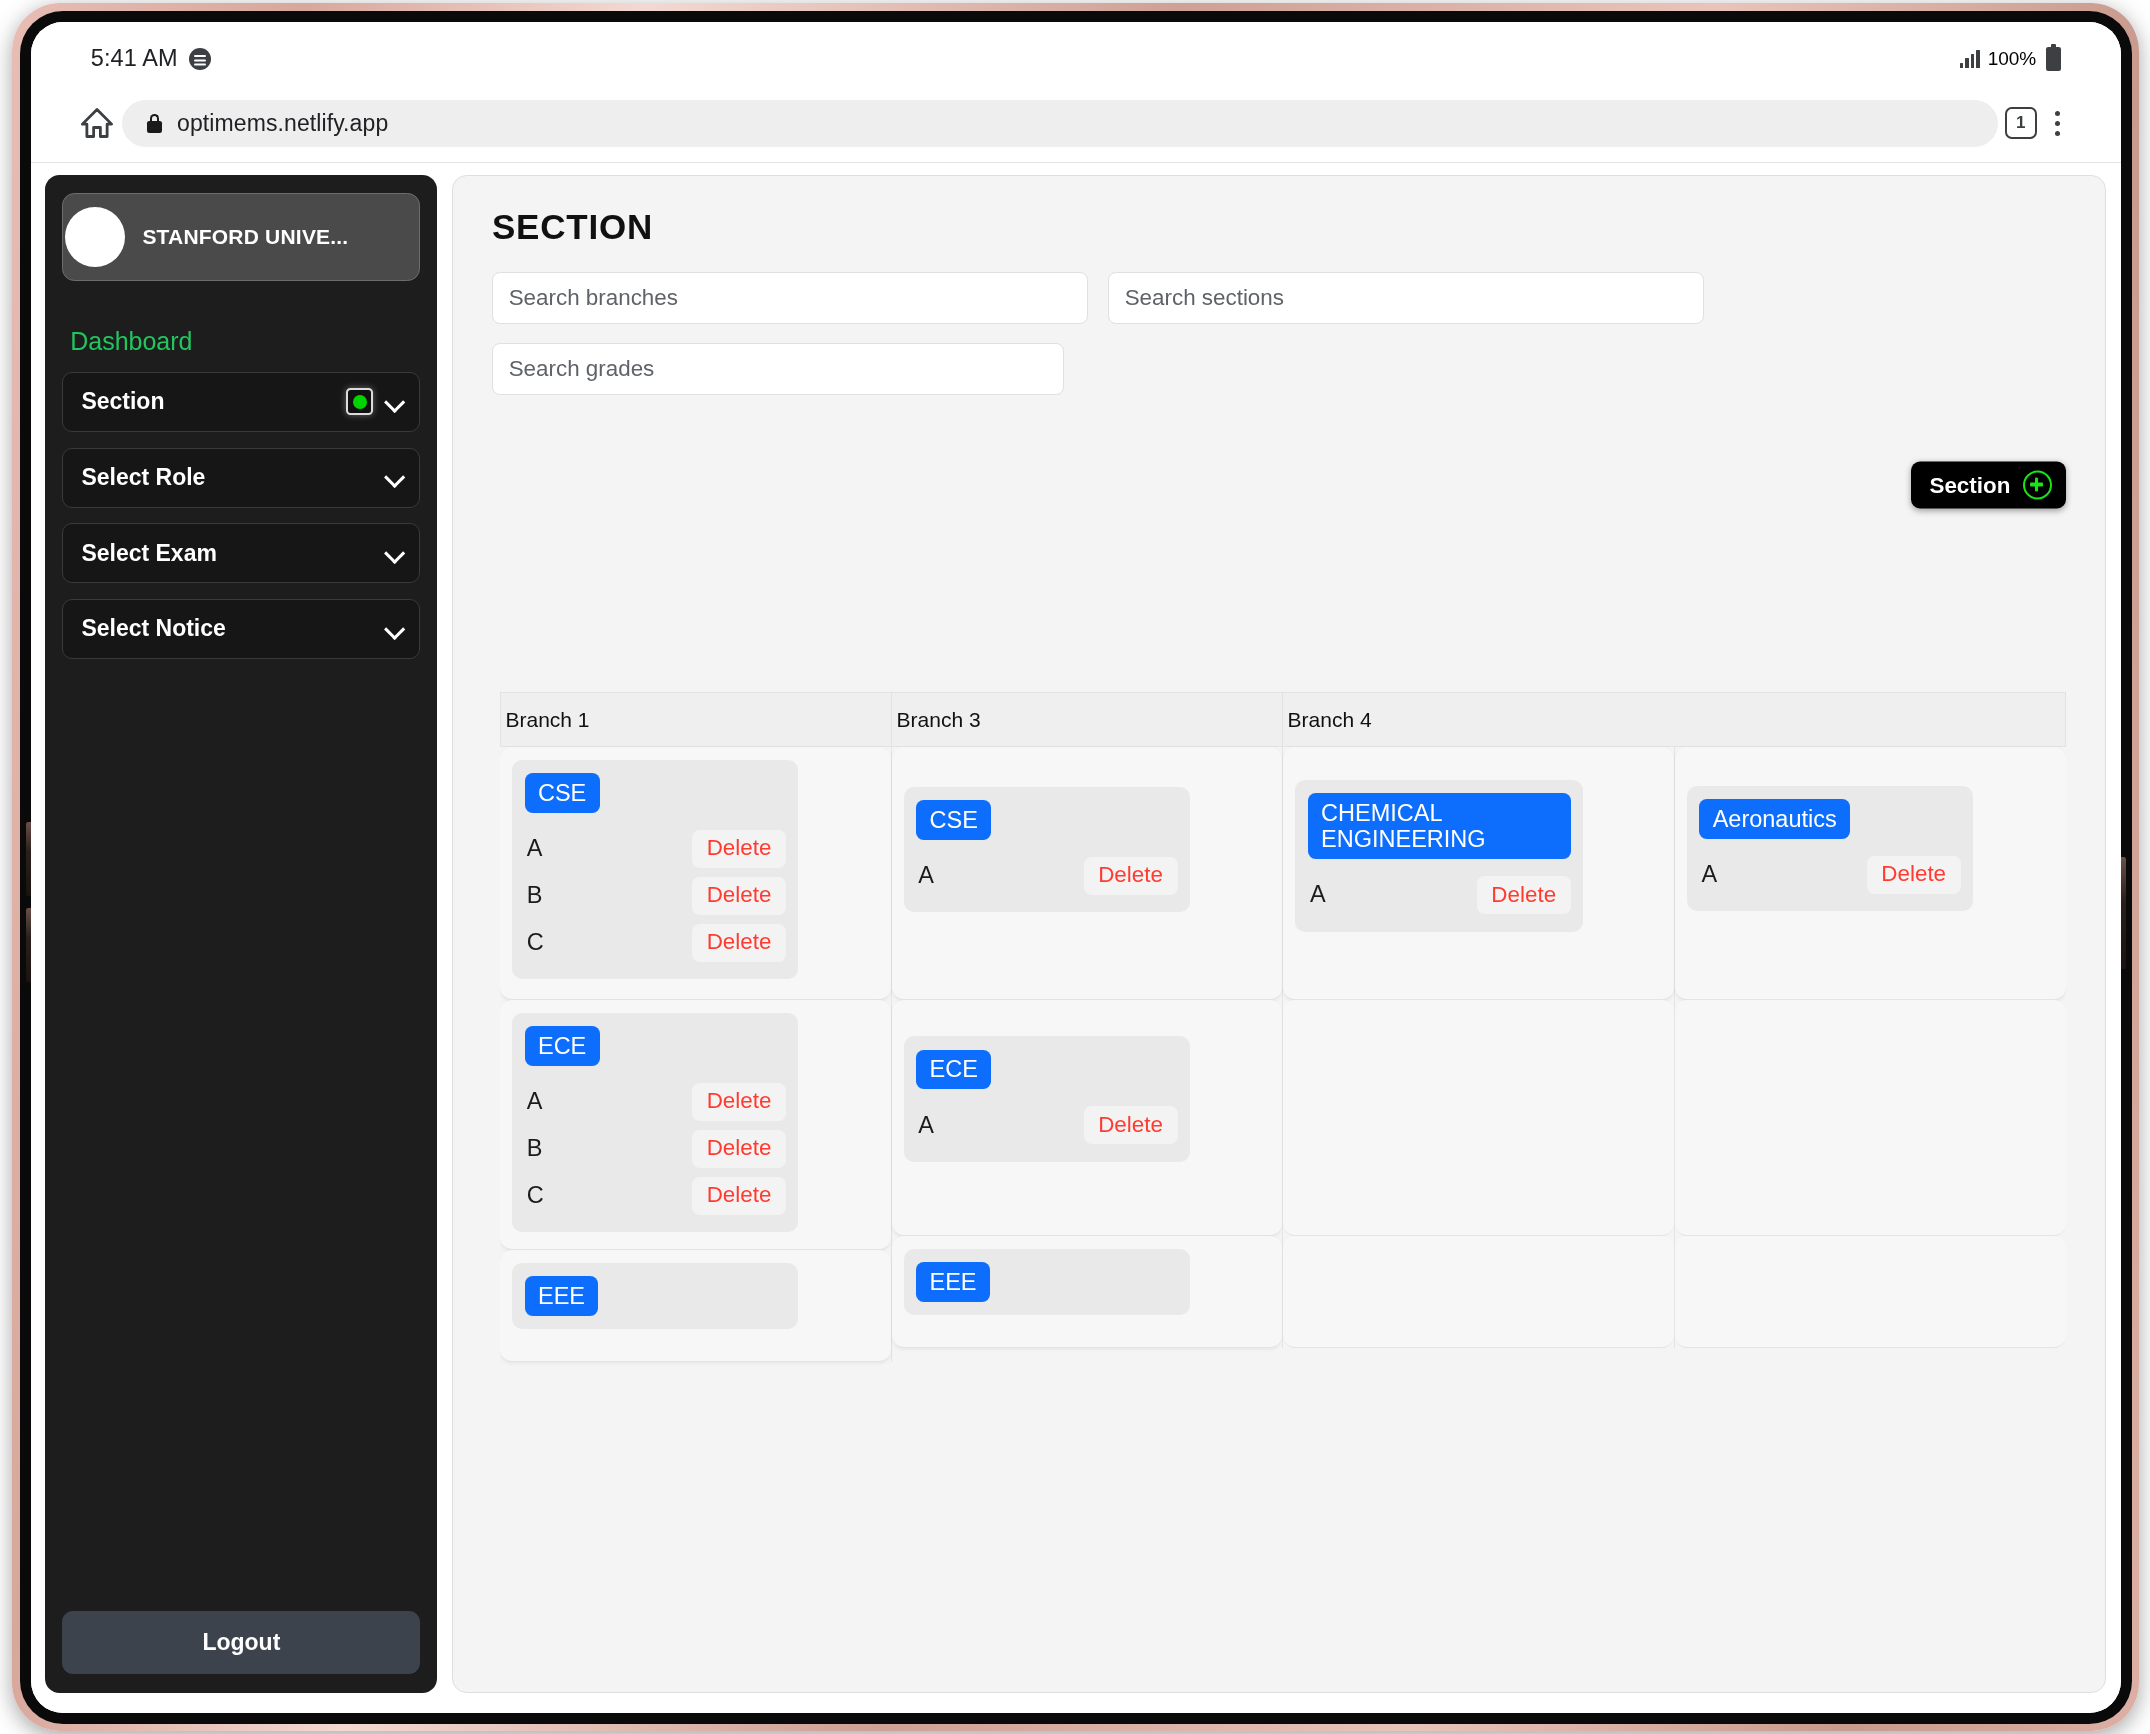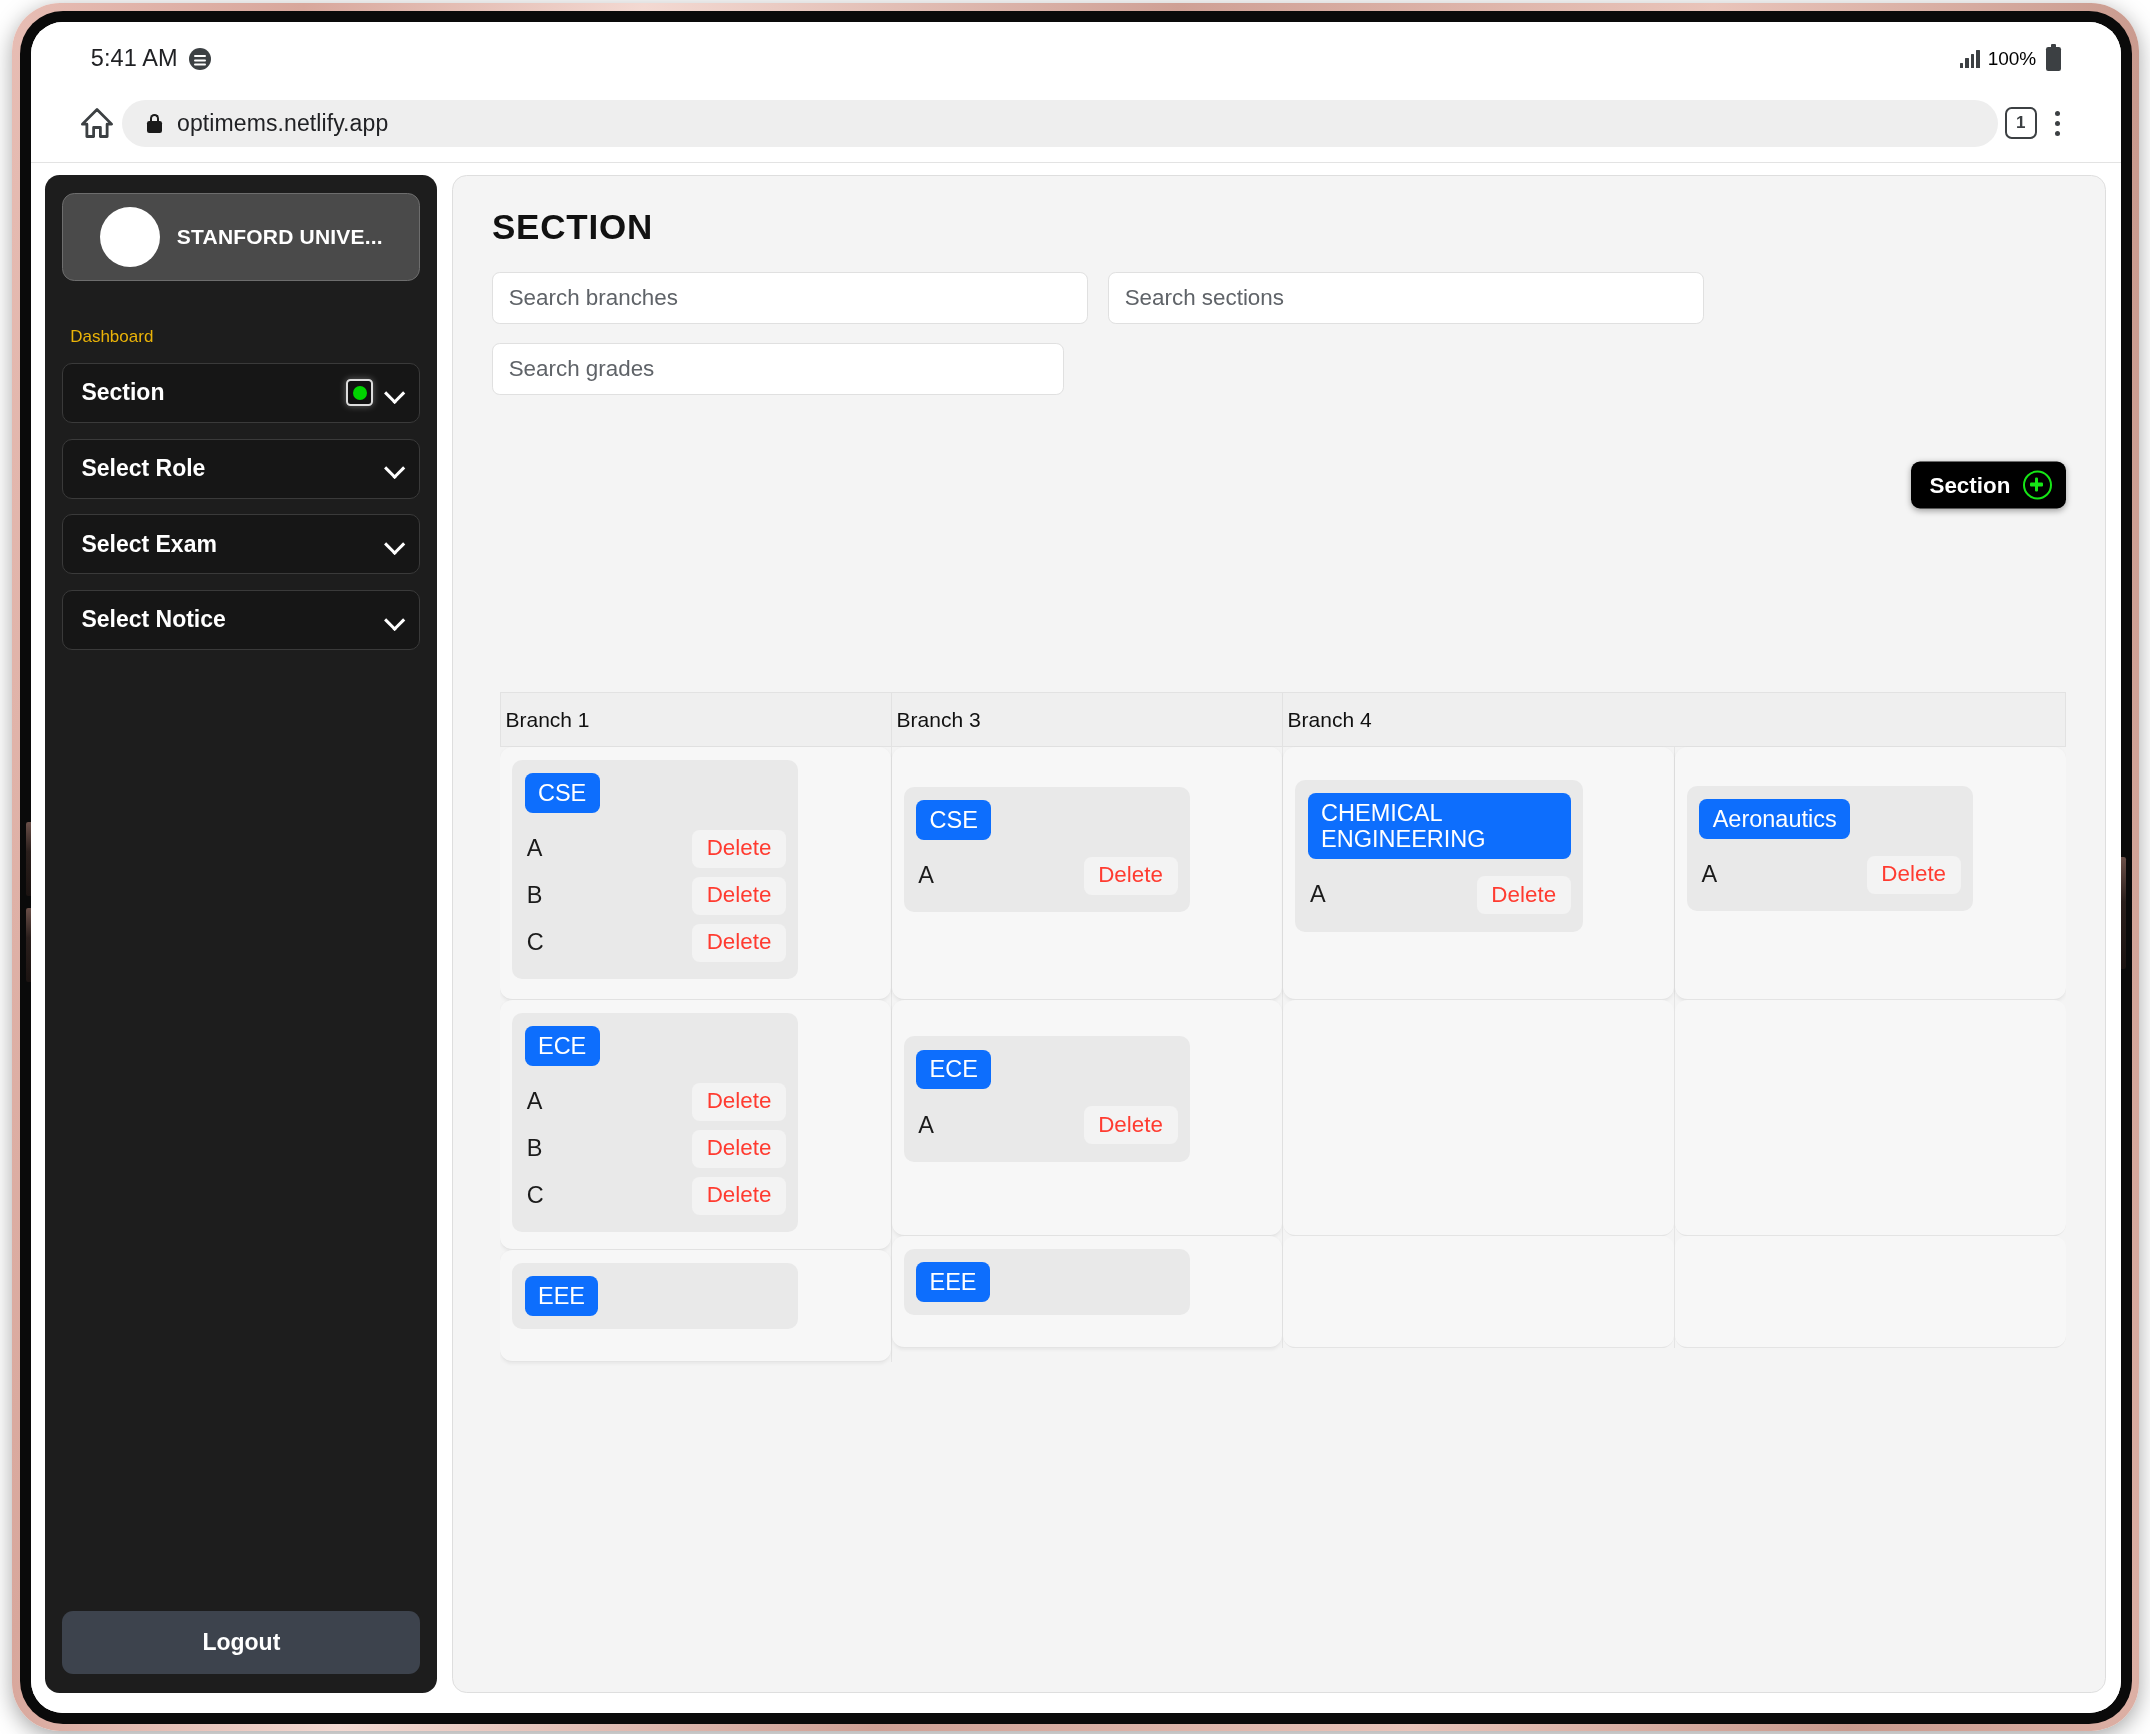--- a/index.html
+++ b/index.html
@@ -133,26 +133,26 @@
     border-radius: 14.6px;
     display: flex; flex-direction: column;
     padding: 18px 17px 19px 17px;
   }
   #org-card {
     background: #4a4a4a;
     border: 1.1px solid #6d6d6d;
     border-radius: 12.3px;
     height: 88px;
     display: flex; align-items: center;
-    padding: 0 2px; gap: 17px; justify-content: center;
+    padding: 0 2px; gap: 17px;
   }
   #org-avatar { width: 60px; height: 60px; border-radius: 50%; background: #ffffff; flex: 0 0 auto; }
   #org-name { color: #ffffff; font-size: 21px; font-weight: 700; letter-spacing: 0.2px; white-space: nowrap; overflow: hidden; }
   #nav-heading {
-    color: #eab308; font-size: 17px; font-weight: 400;
+    color: #22c55e; font-size: 25px; font-weight: 400;
     margin: 46px 0 15.7px 7.8px;
   }
   .nav-select {
     height: 60px;
     background: #161616;
     border: 1.1px solid #3a3a3a;
     border-radius: 10px;
     display: flex; align-items: center;
     padding: 0 14.6px 0 18px;
     margin-bottom: 15.7px;

